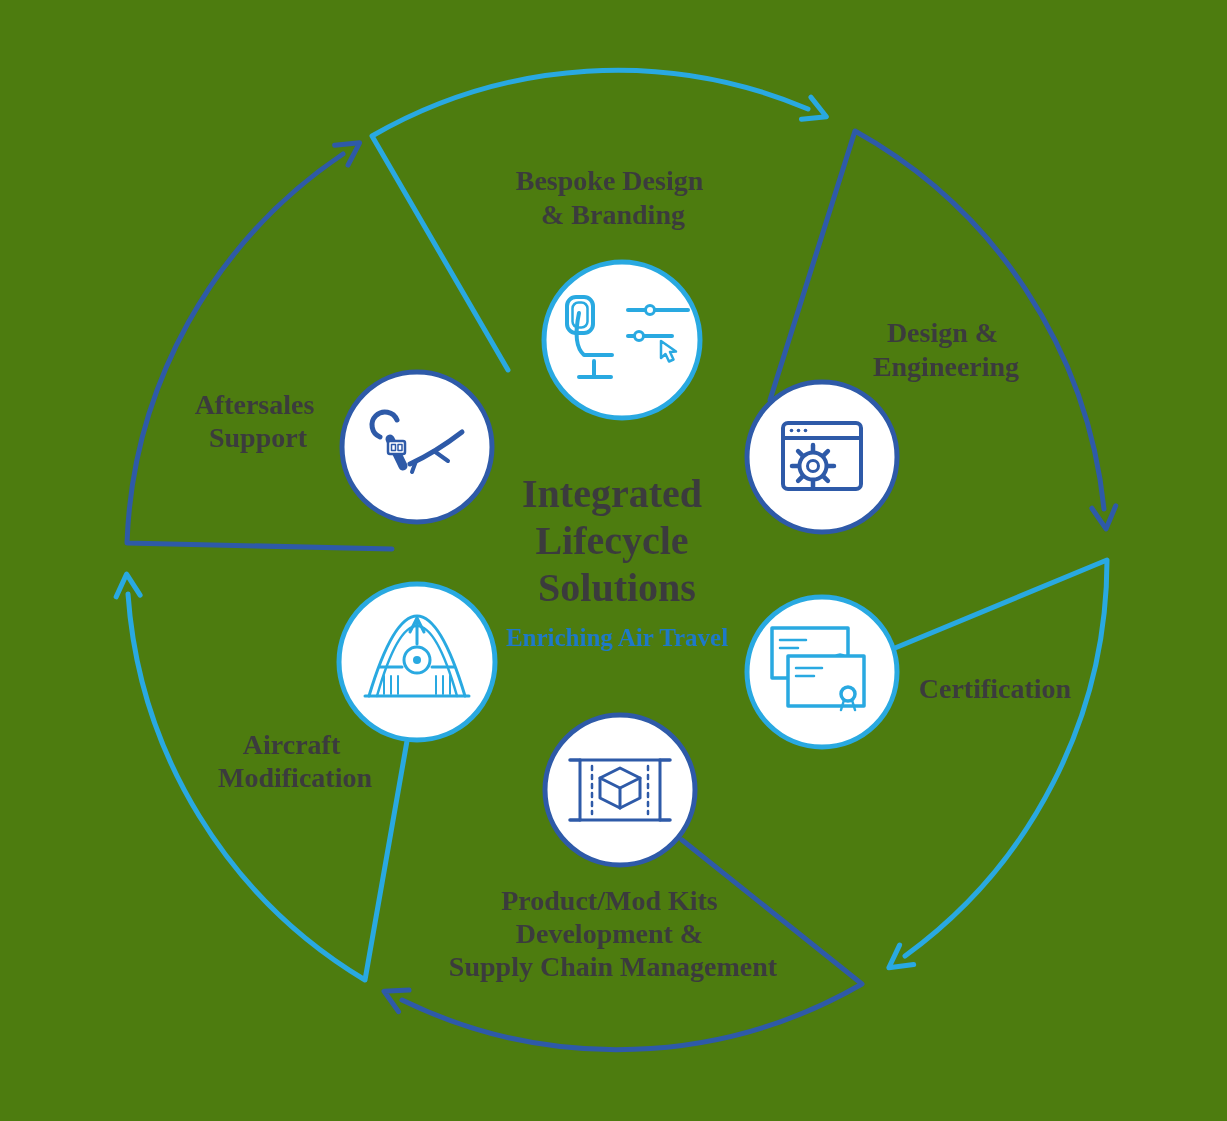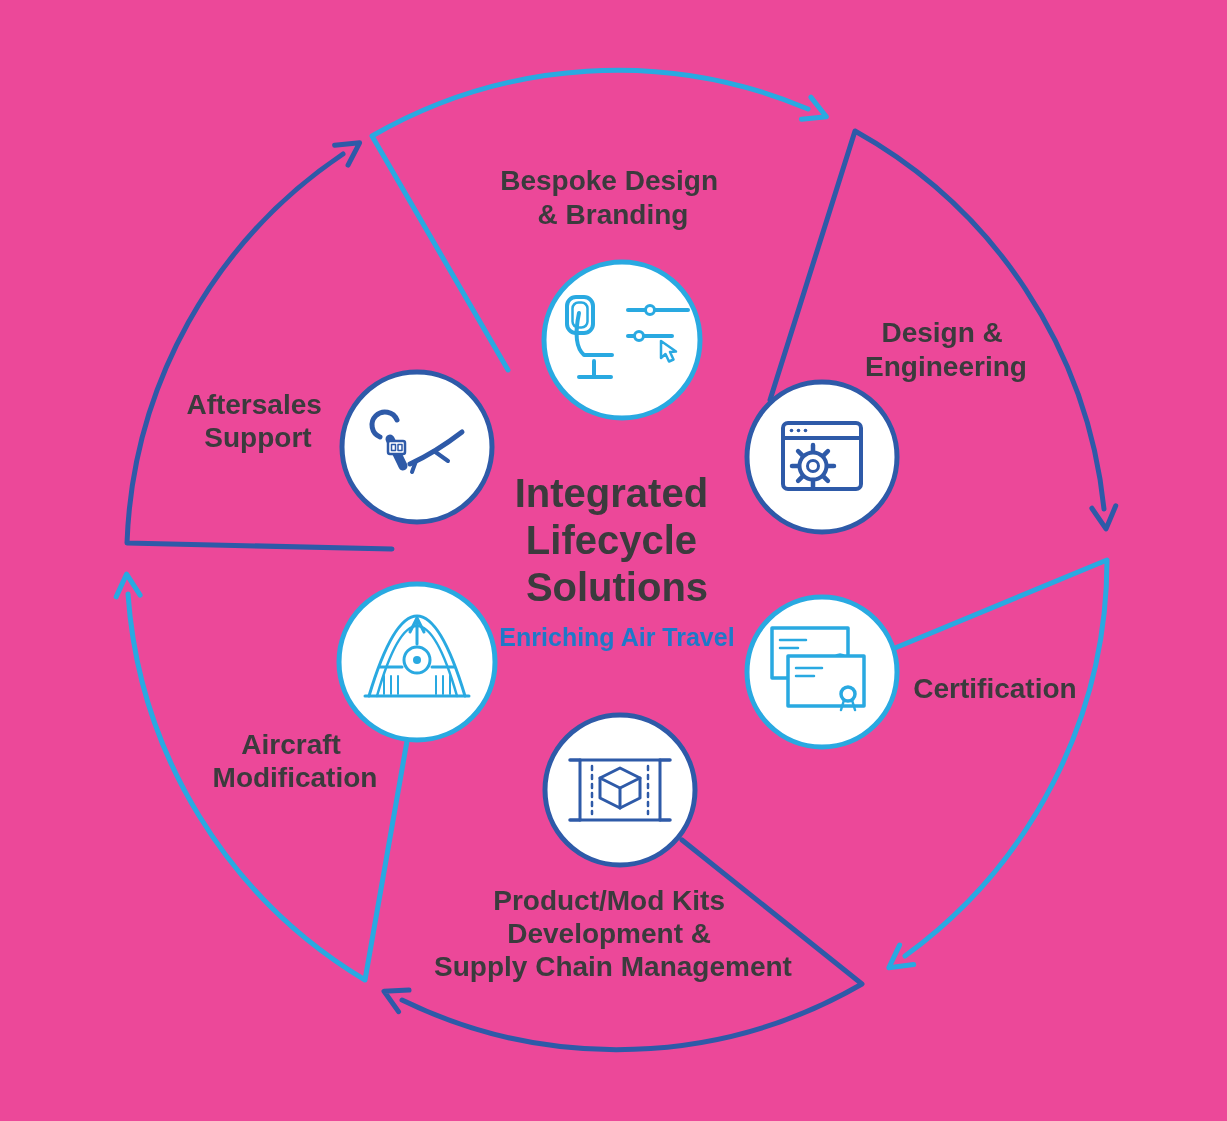--- a/index.html
+++ b/index.html
@@ -1,16 +1,16 @@
 <!DOCTYPE html>
 <html style="--light-blue: #29A9E1; --dark-blue: #2E5AA8; --text-dark: #3B3B3D; --subtitle-blue: #1E79C8;"><head>
 <meta charset="utf-8">
 <style>
   html,body{margin:0;padding:0;background:#ffffff;}
-  .wrap{width:1227px;height:1121px;position:relative;font-family:Liberation Sans, sans-serif;background:#ec4899;}
+  .wrap{width:1227px;height:1121px;position:relative;font-family:Liberation Serif, serif;background:#4d7c0f;}
   svg{display:block;}
   .seg{fill:none;stroke-width:5;stroke-linecap:round;stroke-linejoin:round;}
   .seg.light{stroke:var(--light-blue,#29A9E1);}
   .seg.dark{stroke:var(--dark-blue,#2E5AA8);}
   .mk{fill:none;stroke-width:5;stroke-linecap:round;stroke-linejoin:round;}
   .mk.light{stroke:var(--light-blue,#29A9E1);}
   .mk.dark{stroke:var(--dark-blue,#2E5AA8);}
   .node-circle{fill:#ffffff;stroke-width:5;}
   .node-circle.light{stroke:var(--light-blue,#29A9E1);}
   .node-circle.dark{stroke:var(--dark-blue,#2E5AA8);}

